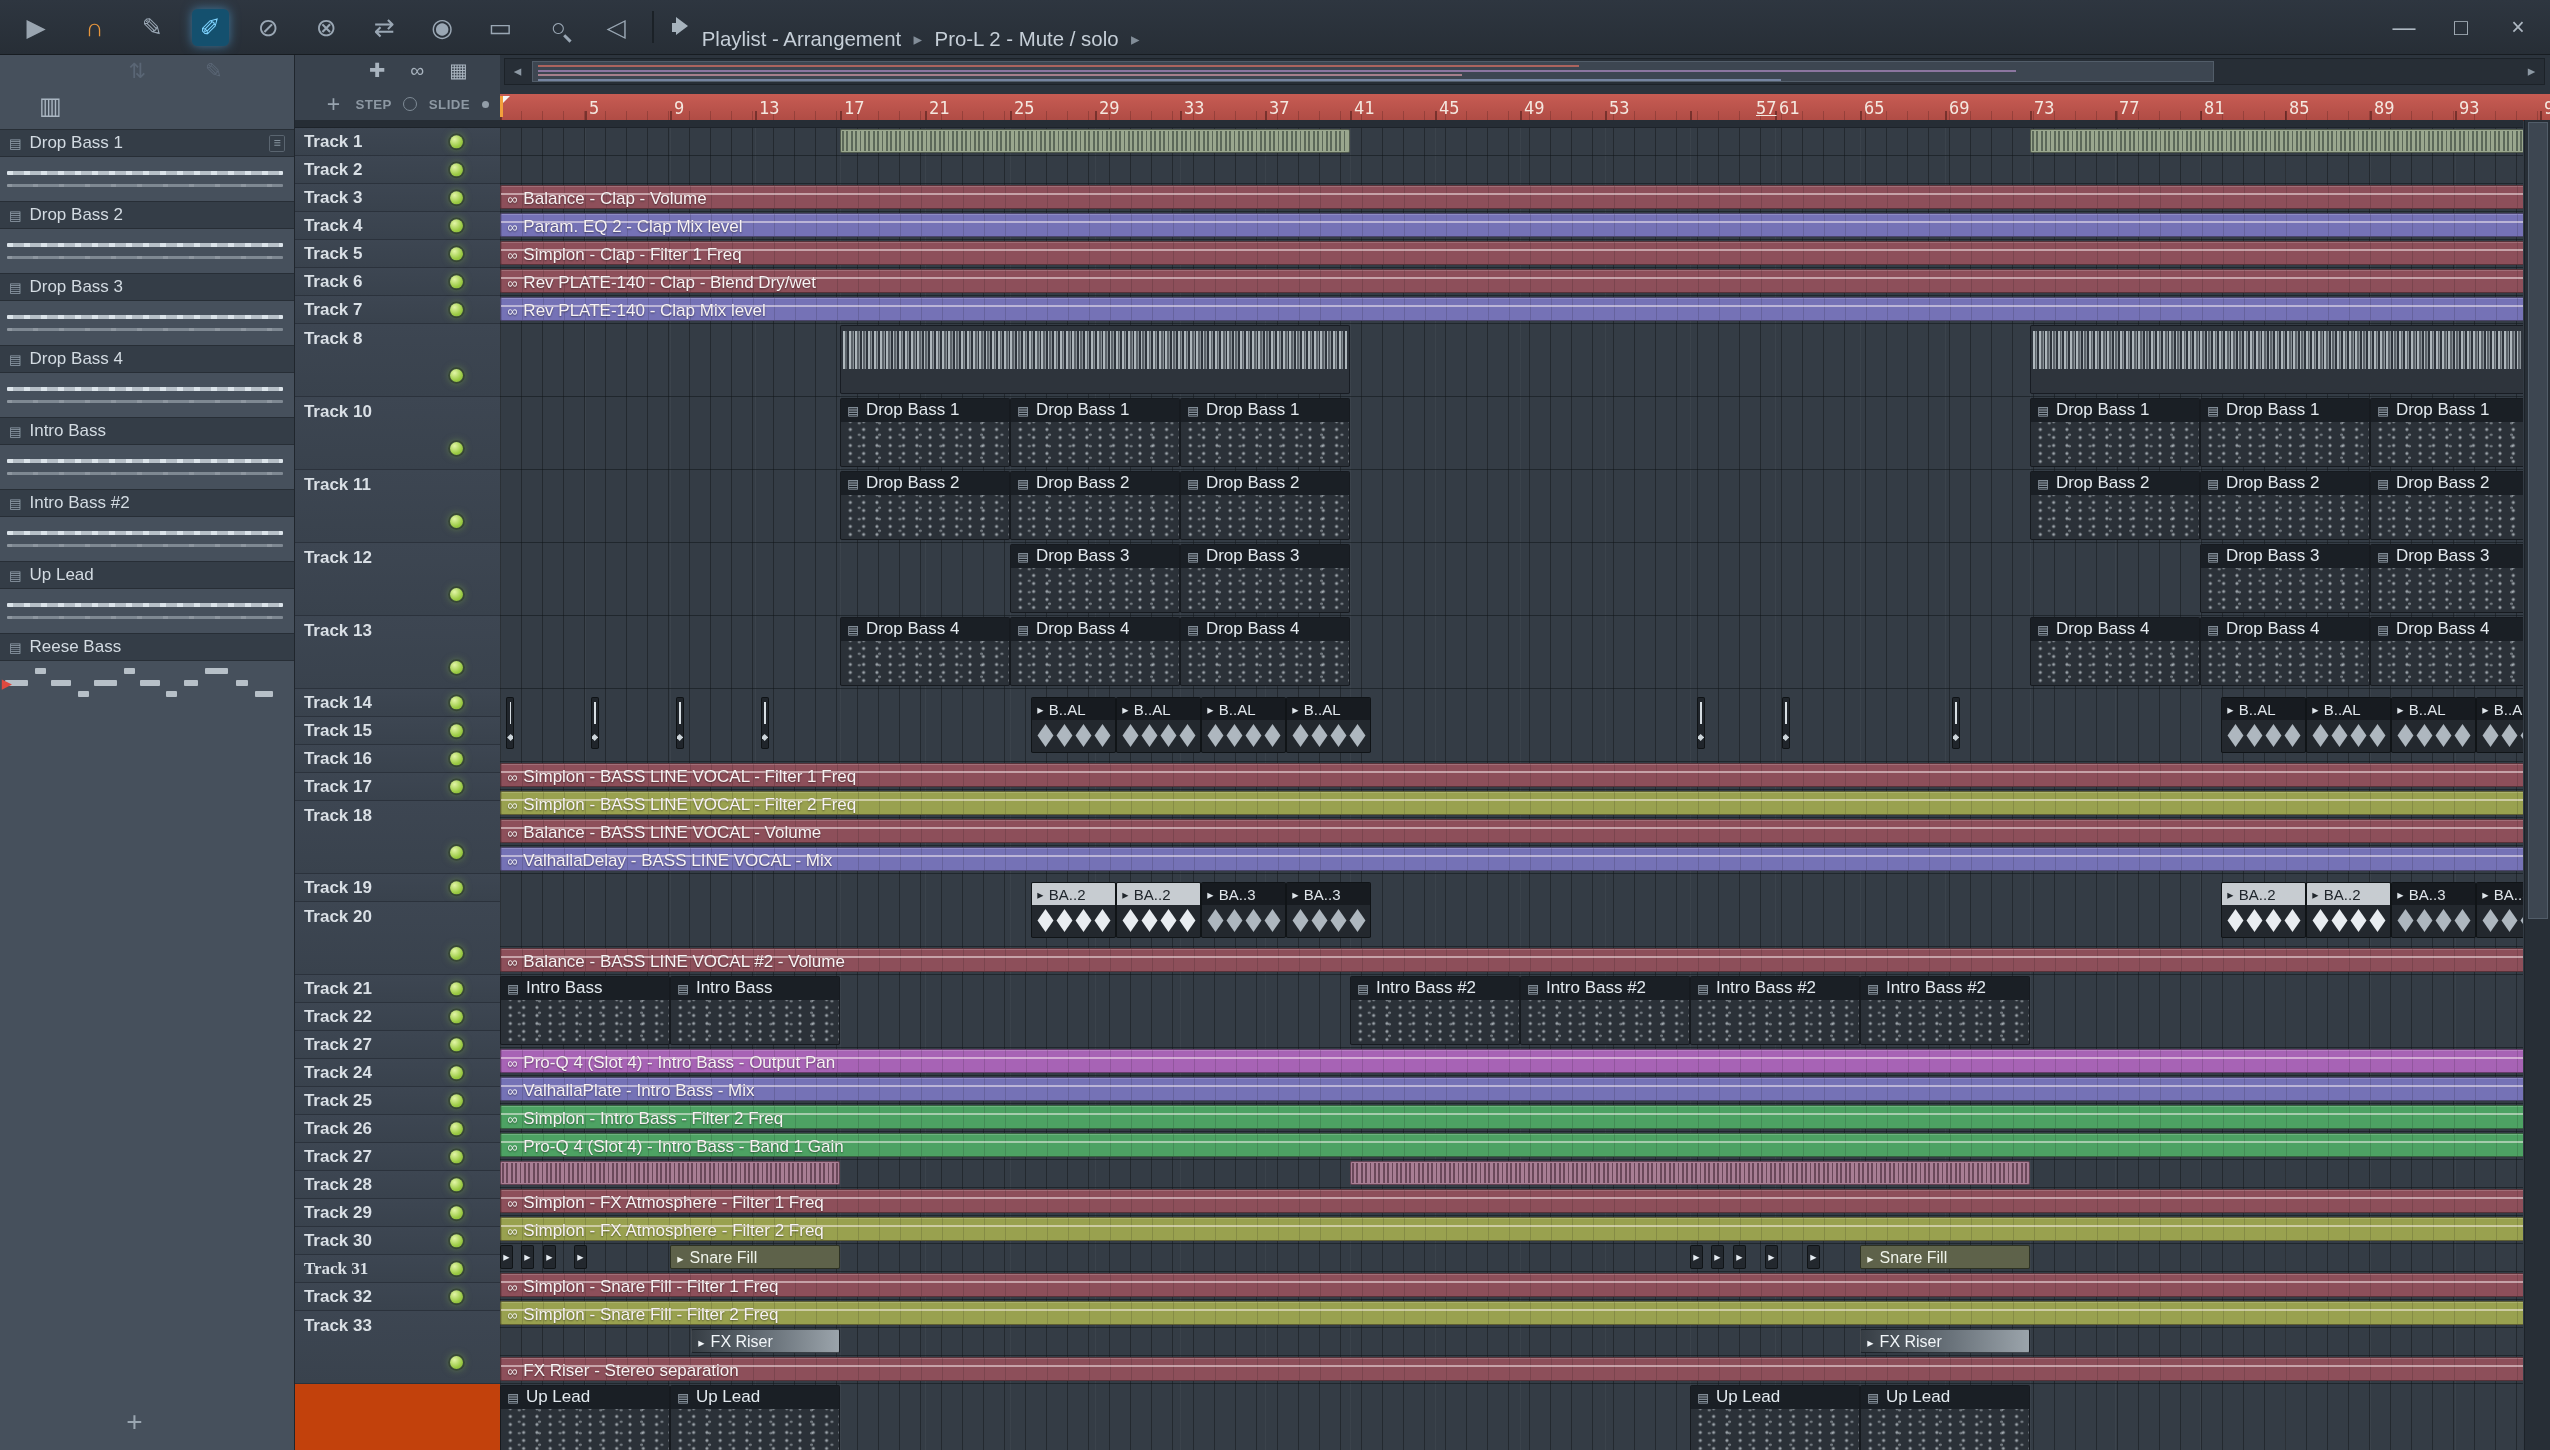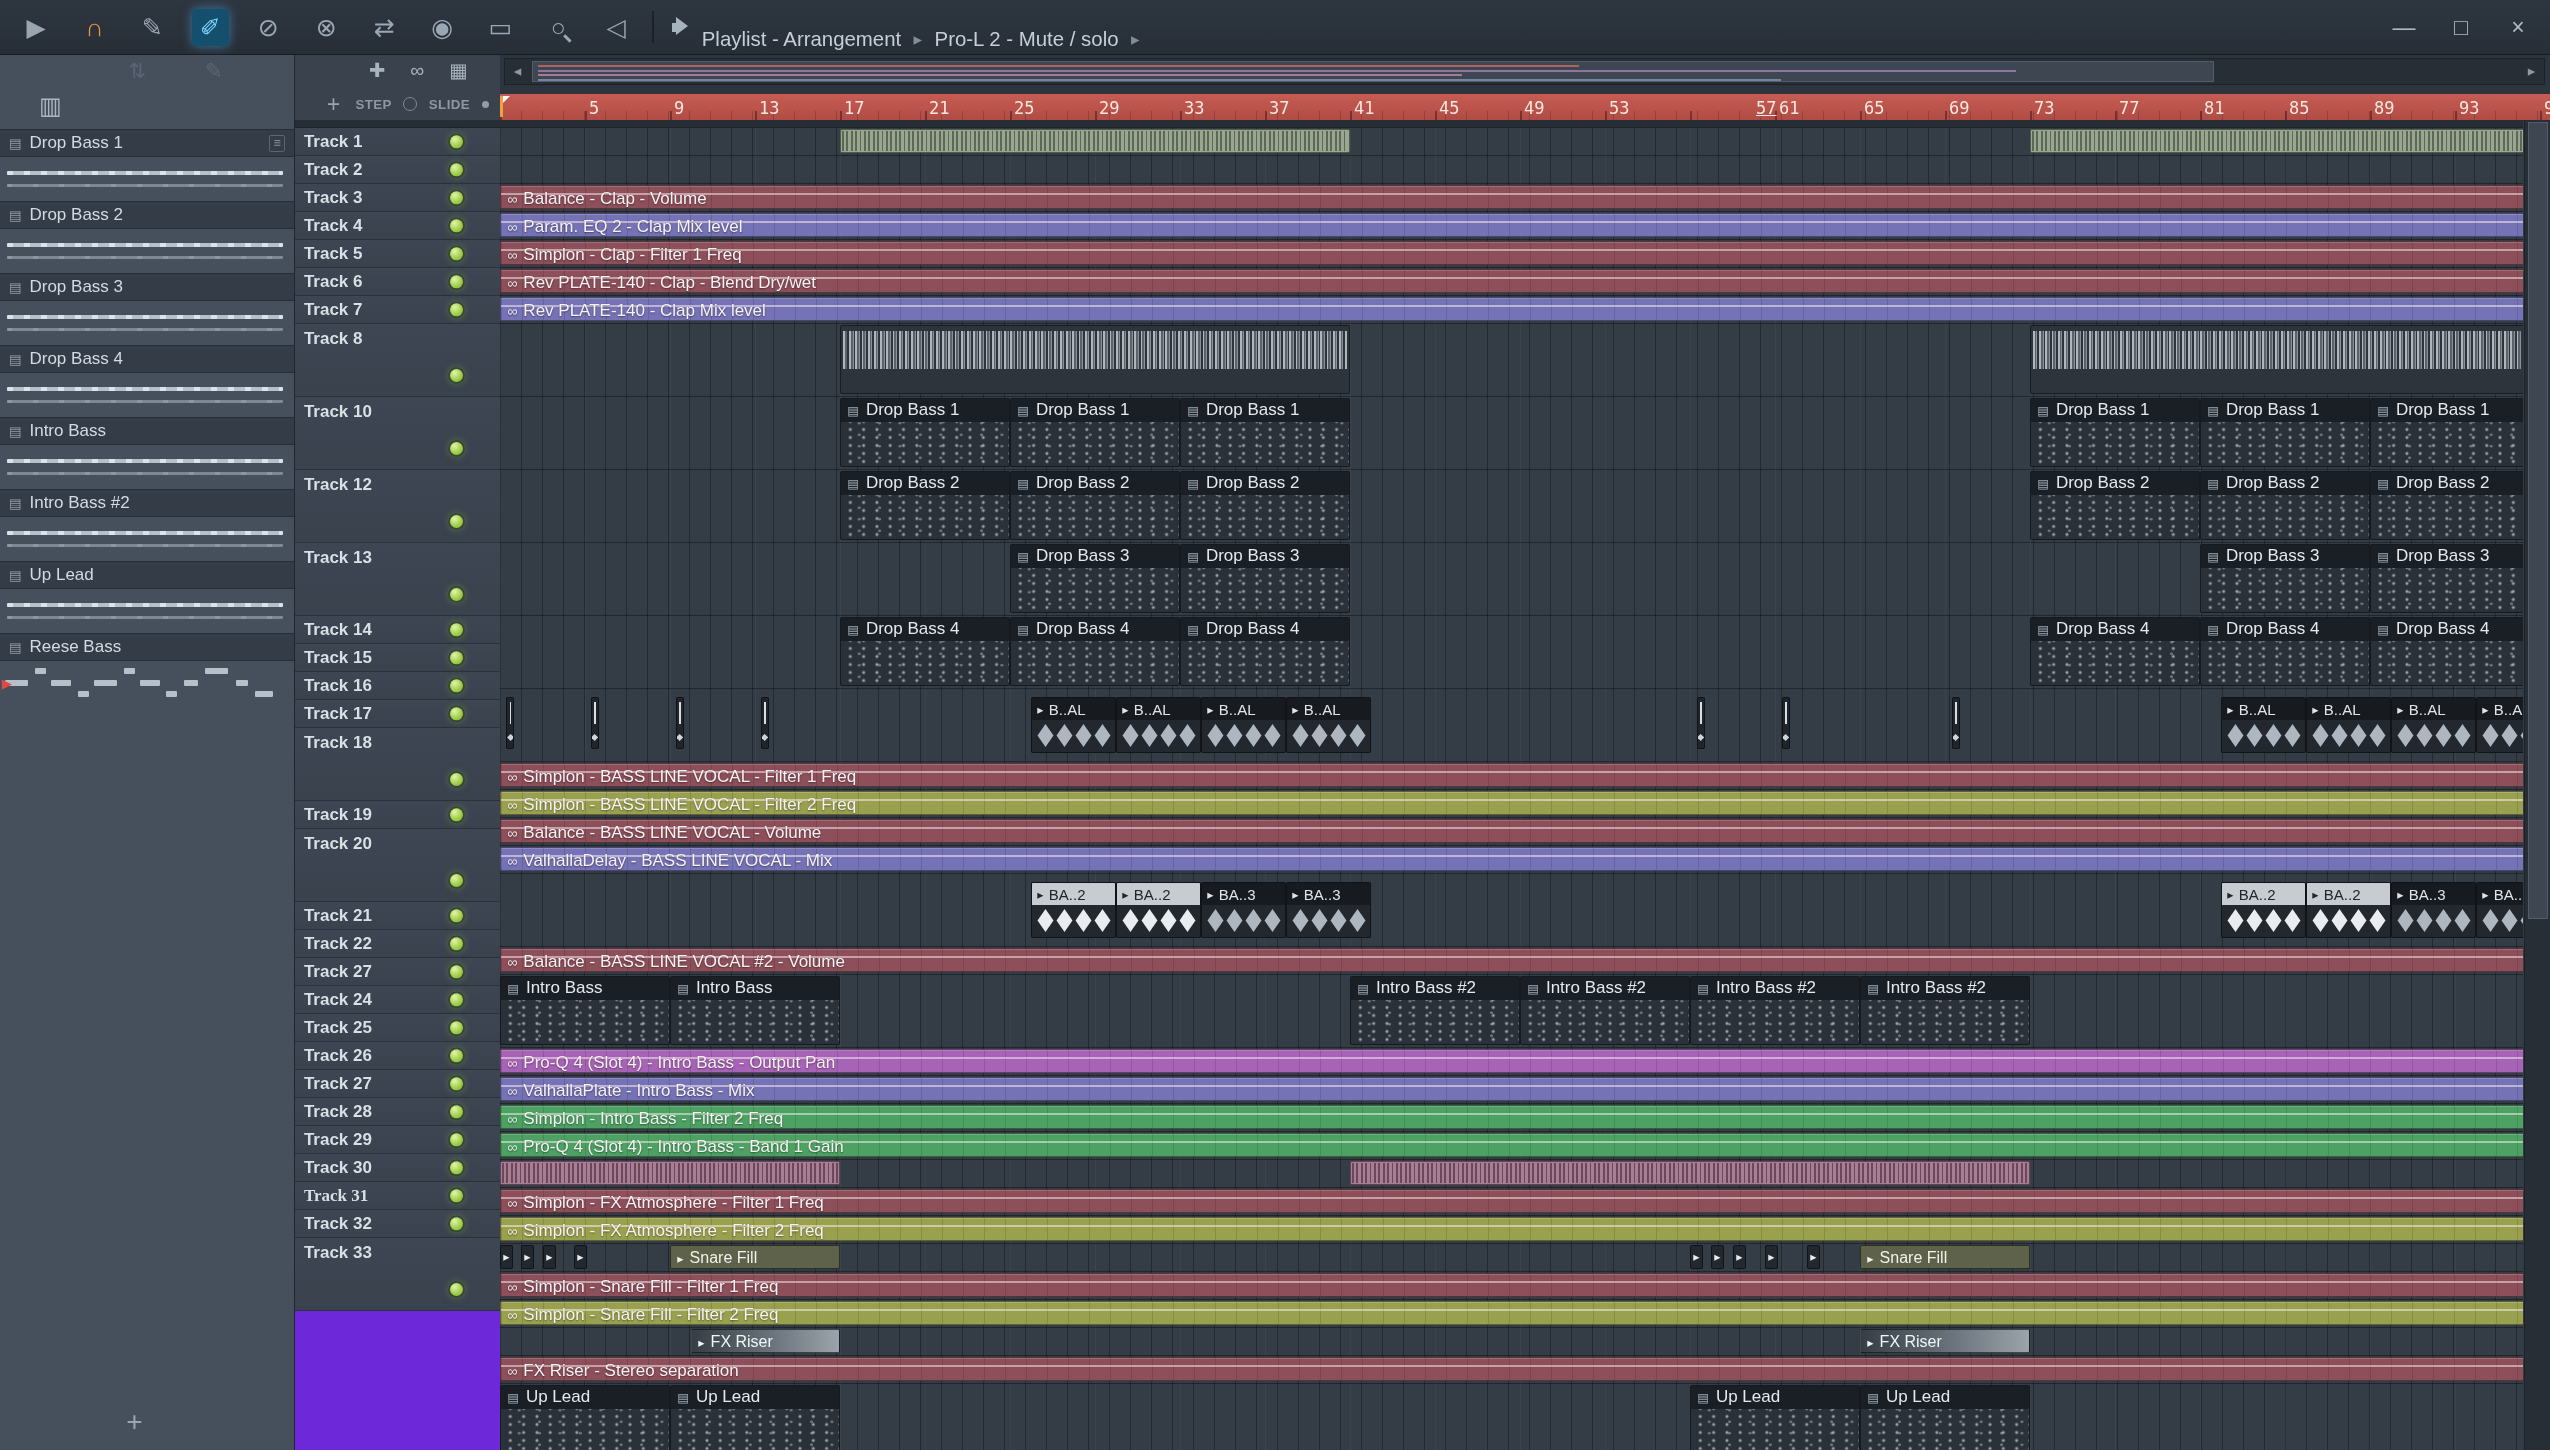--- a/index.html
+++ b/index.html
@@ -77,21 +77,21 @@
             background:linear-gradient(#c75c53,#b04c45);border-bottom:1.8px solid #54201c;overflow:hidden;}
   .tl-num{position:absolute;top:3.5px;font-family:"DejaVu Sans Mono",monospace;font-size:17px;color:#f4e7df;}
   .tl-ticks{position:absolute;left:0;bottom:0;width:100%;height:8.9px;
             background-image:repeating-linear-gradient(90deg,rgba(70,25,22,.55) 0 1.8px,transparent 1.8px 85px),
                              repeating-linear-gradient(90deg,rgba(70,25,22,.28) 0 0.9px,transparent 0.9px 21px);}
   .tl-flag{position:absolute;left:0.9px;top:1.8px;width:0;height:0;
            border-left:9.7px solid #f4f6f7;border-bottom:9.7px solid transparent;}
   .tl-flag::after{content:"";position:absolute;left:-9.7px;top:0;width:2.7px;height:21px;background:#f2a03c;}
 
   
-  .track-headers{position:absolute;left:295px;top:120px;width:205px;height:1330px;background:#6d28d9;overflow:hidden;}
+  .track-headers{position:absolute;left:295px;top:120px;width:205px;height:1330px;background:#c2410c;overflow:hidden;}
   .th-gap{height:8px;background:#262d35;border-bottom:0.9px solid #1d232a;}
   .th-row{position:relative;border-bottom:0.9px solid #2b323c;background:linear-gradient(#3d4652,#39424d);}
   .th-name{position:absolute;left:8.9px;font-size:17px;font-weight:700;color:#d9dfe5;white-space:nowrap;}
   .th-row.normal .th-name{top:50%;transform:translateY(-50%);}
   .th-row.tall .th-name{top:5.3px;}
   .th-led{position:absolute;right:37px;width:13.3px;height:13.3px;border-radius:50%;
           background:radial-gradient(circle at 35% 30%,#e2f5a6,#9ccb45 60%,#7fae2e);
           box-shadow:0 0 8px rgba(160,220,70,.55),0 0 0 1.8px rgba(20,26,32,.6);}
   .th-row.normal .th-led{top:50%;transform:translateY(-50%);}
   .th-row.tall .th-led{bottom:14px;}
@@ -384,20 +384,24 @@
       </div>
       <div class="th-row tall" data-name="track-header" style="height: 73px;">
         <span class="th-name" data-name="track-name">Track 8</span>
         <span class="th-led" data-name="track-mute-led"></span>
       </div>
       <div class="th-row tall" data-name="track-header" style="height: 73px;">
         <span class="th-name" data-name="track-name">Track 10</span>
         <span class="th-led" data-name="track-mute-led"></span>
       </div>
       <div class="th-row tall" data-name="track-header" style="height: 73px;">
+        <span class="th-name" data-name="track-name">Track 11</span>
+        <span class="th-led" data-name="track-mute-led"></span>
+      </div>
+      <div class="th-row tall" data-name="track-header" style="height: 73px;">
         <span class="th-name" data-name="track-name">Track 12</span>
         <span class="th-led" data-name="track-mute-led"></span>
       </div>
       <div class="th-row tall" data-name="track-header" style="height: 73px;">
         <span class="th-name" data-name="track-name">Track 13</span>
         <span class="th-led" data-name="track-mute-led"></span>
       </div>
       <div class="th-row normal" data-name="track-header" style="height: 28px;">
         <span class="th-name" data-name="track-name">Track 14</span>
         <span class="th-led" data-name="track-mute-led"></span>

